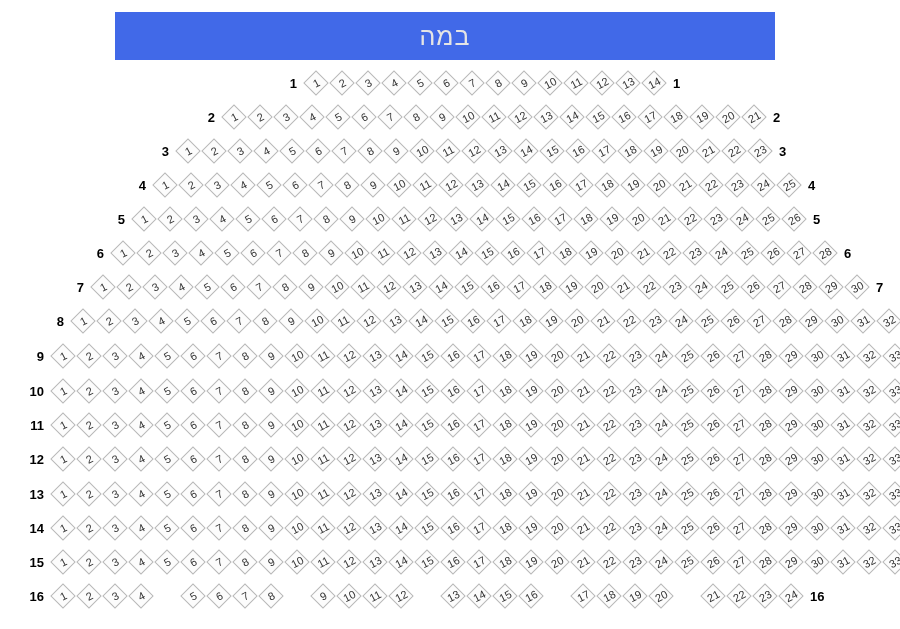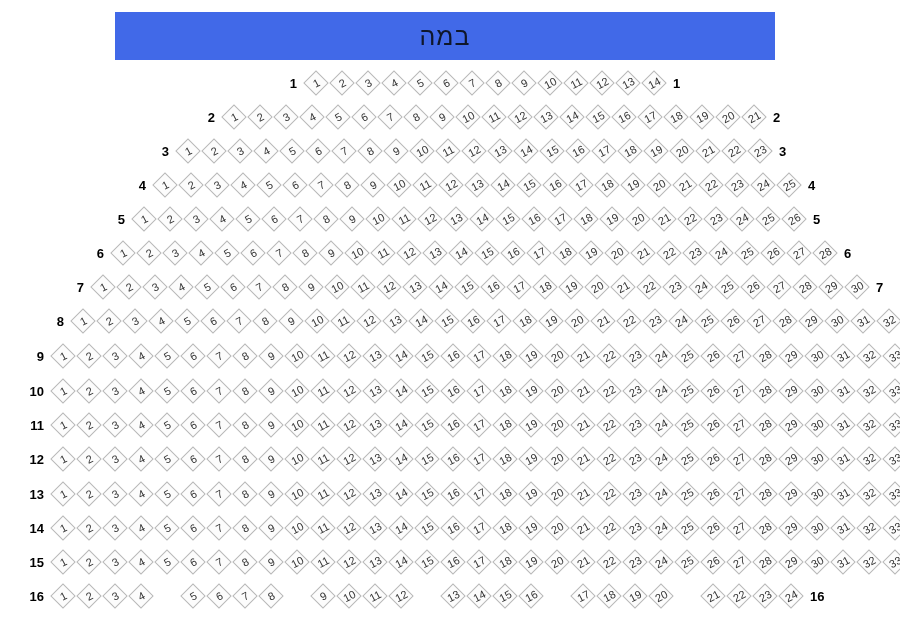--- a/index.html
+++ b/index.html
@@ -21,21 +21,21 @@
   #stage {
     position: absolute;
     left: 115px;
     top: 12px;
     width: 660px;
     height: 48px;
     background: #4169e8;
     display: flex;
     align-items: center;
     justify-content: center;
-    color: #0f172a;
+    color: #e5e5e5;
     font-size: 25px;
     letter-spacing: 1px;
   }
   .row {
     position: absolute;
     height: 30px;
     display: flex;
     align-items: center;
     white-space: nowrap;
   }

